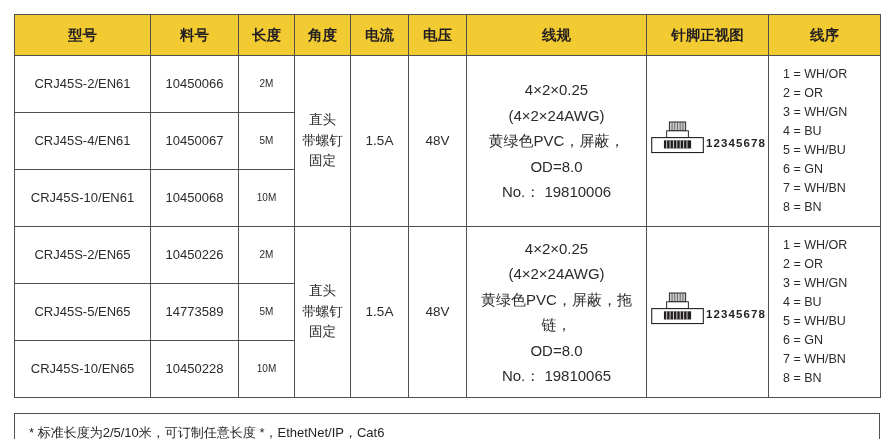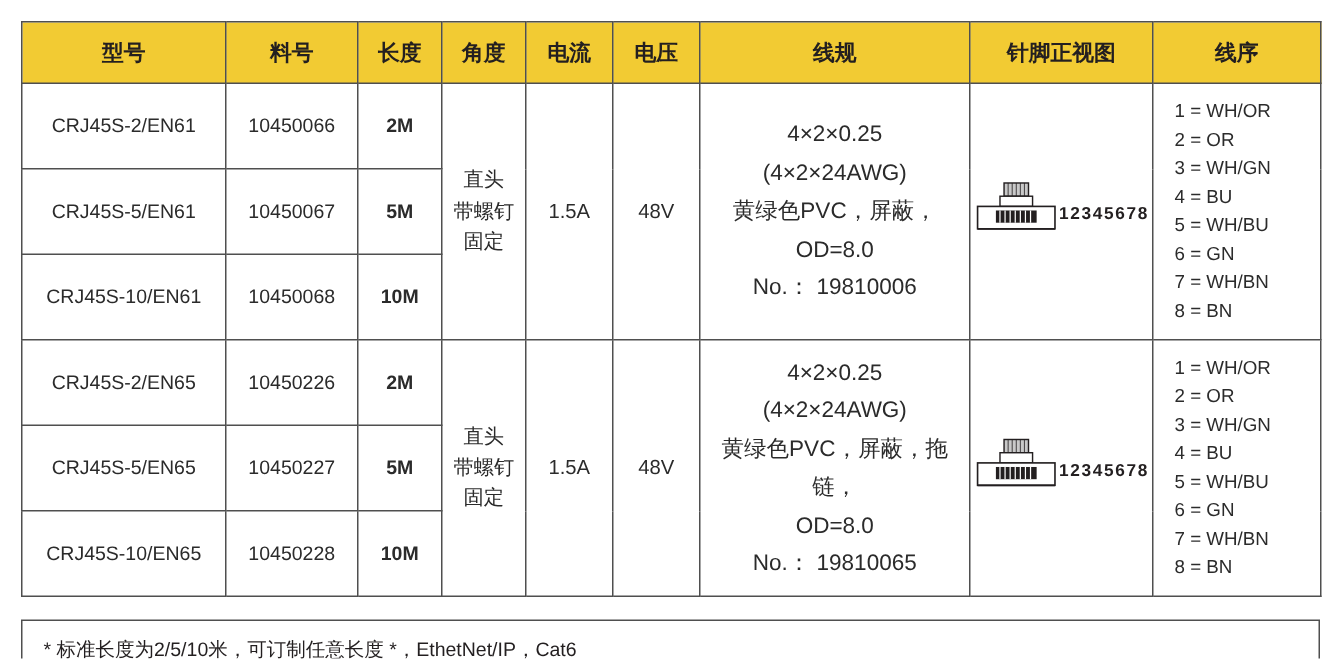--- a/index.html
+++ b/index.html
@@ -39,21 +39,21 @@
     height:32px;
     font-size:14.5px;
     color:#231f20;
   }
   tbody td{
     color:#2b2b2b;
     line-height:1.45;
   }
   .model{font-size:13px;}
   .partno{font-size:13px;}
-  .len{font-size:13px;font-weight:bold;}
+  .len{font-size:10px;}
   .angle{font-size:13.5px;line-height:1.55;}
   .cur,.volt{font-size:13.5px;}
   .spec{font-size:15px;line-height:1.7;}
   .rowh{height:57px;margin-left:16px;}
 
   
   .order{
     text-align:left;
     padding:6px 0 6px 14px;
     font-size:12.5px;
@@ -168,21 +168,21 @@
           <div>3 = WH/GN</div>
           <div>4 = BU</div>
           <div>5 = WH/BU</div>
           <div>6 = GN</div>
           <div>7 = WH/BN</div>
           <div>8 = BN</div>
         </td>
       </tr>
 
       <tr class="rowh">
-        <td class="model">CRJ45S-5/EN61</td>
+        <td class="model">CRJ45S-4/EN61</td>
         <td class="partno">10450067</td>
         <td class="len">5M</td>
       </tr>
 
       <tr class="rowh">
         <td class="model">CRJ45S-10/EN61</td>
         <td class="partno">10450068</td>
         <td class="len">10M</td>
       </tr>
 
@@ -242,21 +242,21 @@
           <div>4 = BU</div>
           <div>5 = WH/BU</div>
           <div>6 = GN</div>
           <div>7 = WH/BN</div>
           <div>8 = BN</div>
         </td>
       </tr>
 
       <tr class="rowh">
         <td class="model">CRJ45S-5/EN65</td>
-        <td class="partno">10450227</td>
+        <td class="partno">14773589</td>
         <td class="len">5M</td>
       </tr>
 
       <tr class="rowh">
         <td class="model">CRJ45S-10/EN65</td>
         <td class="partno">10450228</td>
         <td class="len">10M</td>
       </tr>
 
     </tbody>

